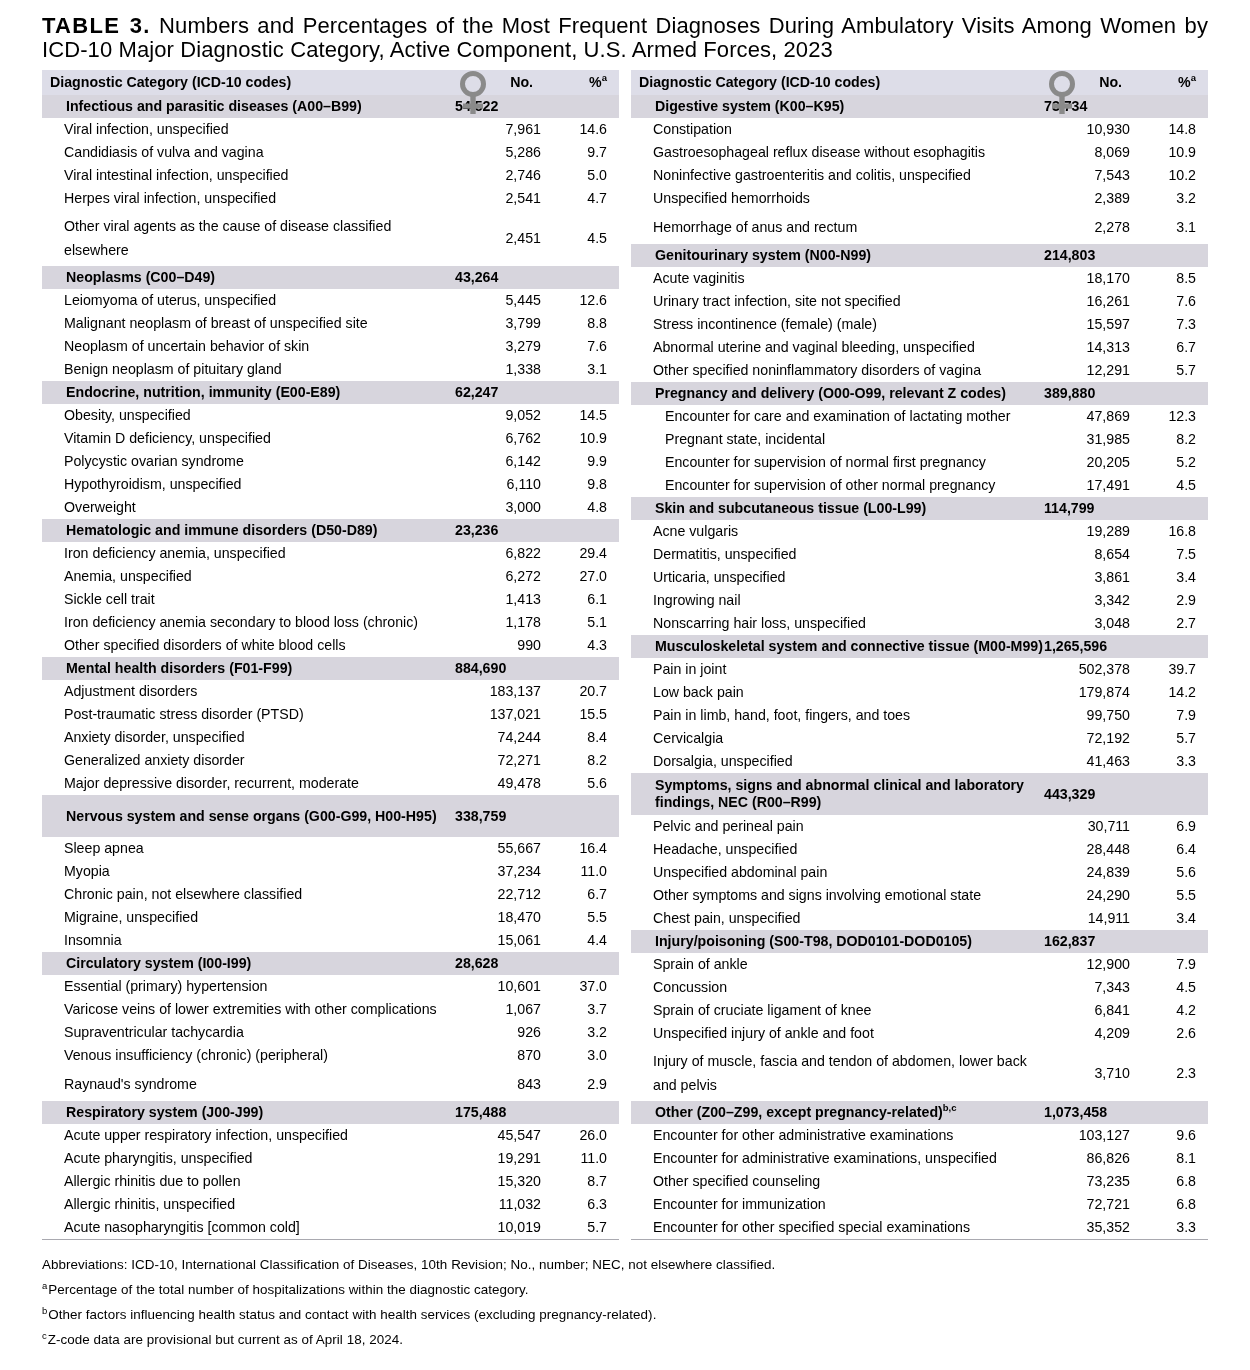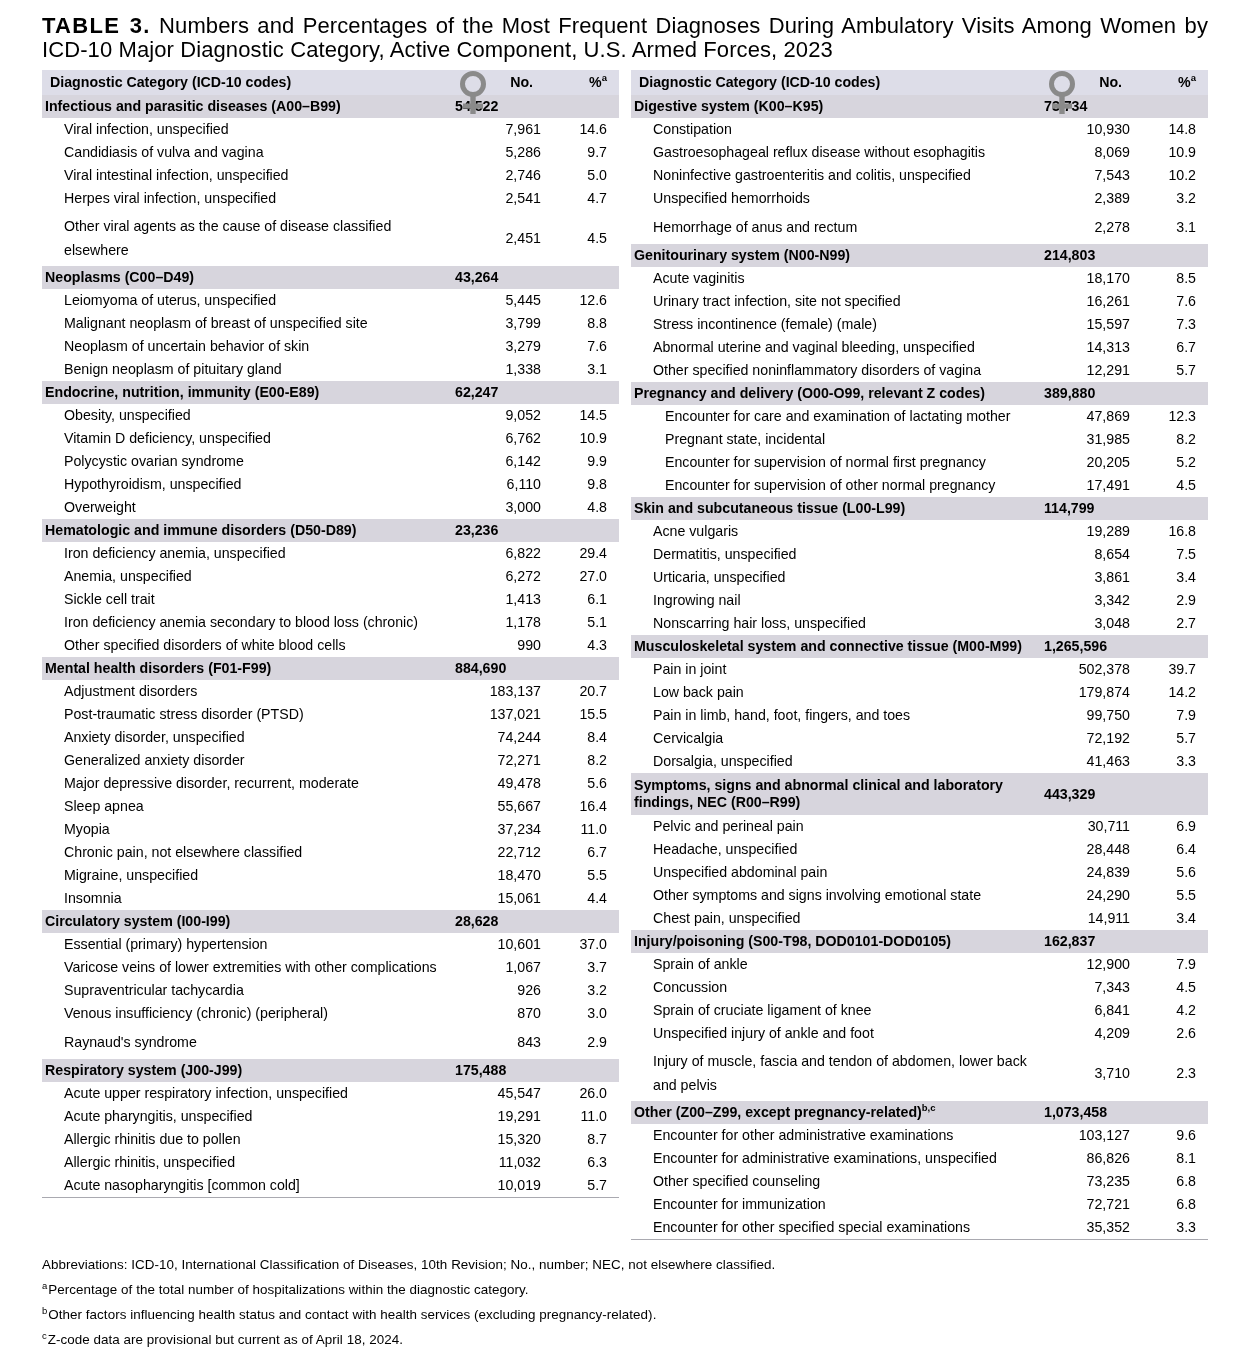--- a/index.html
+++ b/index.html
@@ -50,21 +50,21 @@
     vertical-align: middle;
   }
   tr.hdr > th.l { text-align: left; }
   tr.hdr > th.r { text-align: right; padding-right: 12px; }
   sup { font-size: 9.5px; vertical-align: super; line-height: 0; }
 
   
   tr.cat > td {
     background: #d7d5dd;
     font-weight: bold;
-    padding: 3px 6px 4px 3px;
+    padding: 3px 6px 4px 24px;
     vertical-align: middle;
     white-space: nowrap;
   }
   tr.cat > td.label { text-align: left; }
   tr.cat > td.num   { text-align: left; padding-left: 8px; }
   tr.cat > td.pct   { }
   tr.cat.tall > td { padding-top: 13px; padding-bottom: 13px; }
   tr.cat.wrap2 > td { padding-top: 4px; padding-bottom: 4px; white-space: normal; }
   tr.cat.wrap2 > td.label { line-height: 17px; }
 
@@ -272,20 +272,25 @@
             </tr>
             <tr class="dat">
               <td class="label">Generalized anxiety disorder</td>
               <td class="num">72,271</td>
               <td class="pct">8.2</td>
             </tr>
             <tr class="dat">
               <td class="label">Major depressive disorder, recurrent, moderate</td>
               <td class="num">49,478</td>
               <td class="pct">5.6</td>
+            </tr>
+            <tr class="cat tall">
+              <td class="label">Nervous system and sense organs (G00-G99, H00-H95)</td>
+              <td class="num">338,759</td>
+              <td class="pct"></td>
             </tr>
             <tr class="dat">
               <td class="label">Sleep apnea</td>
               <td class="num">55,667</td>
               <td class="pct">16.4</td>
             </tr>
             <tr class="dat">
               <td class="label">Myopia</td>
               <td class="num">37,234</td>
               <td class="pct">11.0</td>

